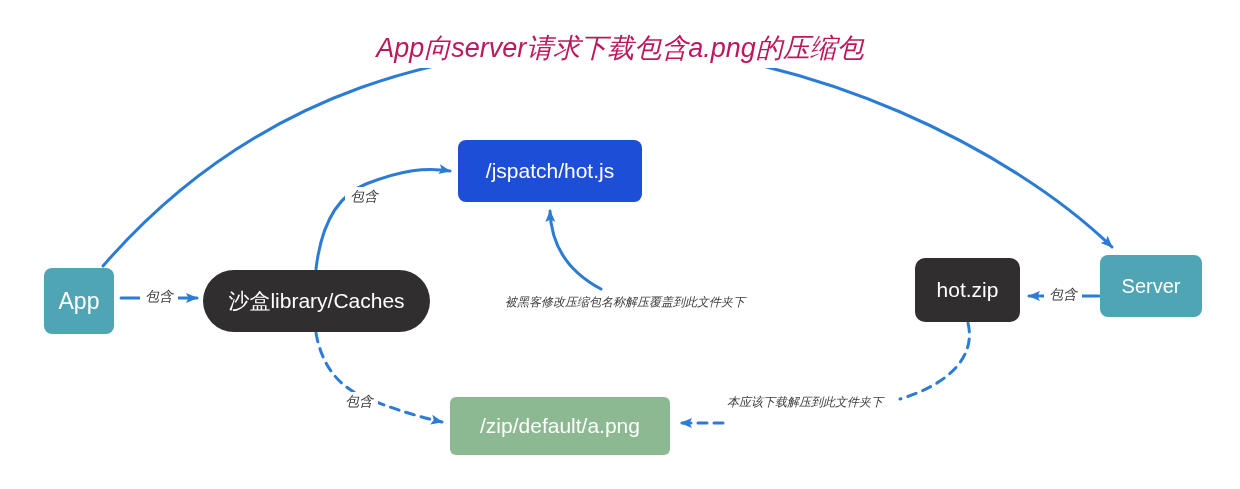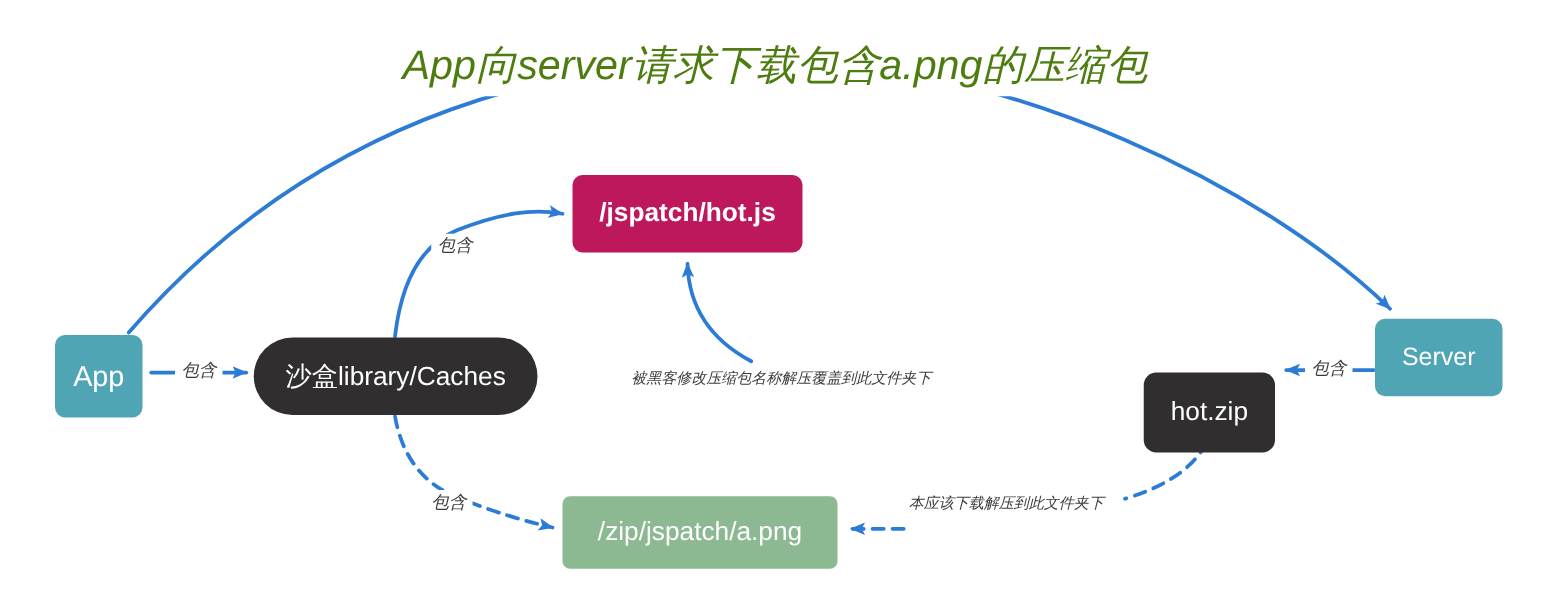--- a/index.html
+++ b/index.html
@@ -22,43 +22,43 @@
     align-items: center;
     justify-content: center;
     color: #ffffff;
     border-radius: 8px;
     font-size: 21px;
     white-space: nowrap;
     box-sizing: border-box;
   }
   .node.teal  { background: #4FA5B4; }
   .node.dark  { background: #302E2F; }
-  .node.red   { background: #be185d; font-weight: bold; }
+  .node.red   { background: #1d4ed8; }
   .node.green { background: #8DB992; }
 
   #node-app     { left: 44px;  top: 268px; width: 70px;  height: 66px; font-size: 23px; }
   #node-sandbox { left: 203px; top: 270px; width: 227px; height: 62px; border-radius: 31px; }
   #node-jspatch { left: 458px; top: 140px; width: 184px; height: 62px; }
   #node-zip     { left: 450px; top: 397px; width: 220px; height: 58px; border-radius: 6px; }
-  #node-hotzip  { left: 915px; top: 258px; width: 105px; height: 64px; border-radius: 10px; margin-top: 40px; }
+  #node-hotzip  { left: 915px; top: 258px; width: 105px; height: 64px; border-radius: 10px; }
   #node-server  { left: 1100px; top: 255px; width: 102px; height: 62px; font-size: 20px; text-align: center; }
 
   .title-row {
     position: absolute;
     left: 0; top: 28px; width: 1240px;
     text-align: center;
   }
   .title-row span {
     display: inline-block;
     background: #ffffff;
     padding: 2px 8px;
-    font-size: 33px;
+    font-size: 27px;
     font-style: italic;
     font-weight: 500;
-    color: #4d7c0f;
+    color: #be185d;
     white-space: nowrap;
   }
   .edge-label {
     position: absolute;
     transform: translate(-50%, -50%);
     background: #ffffff;
     padding: 1px 5px;
     font-size: 14px;
     font-style: italic;
     color: #3B3B3B;
@@ -115,21 +115,21 @@
   <div class="node teal" id="node-app">
     <span>App</span>
   </div>
   <div class="node dark" id="node-sandbox">
     <span>沙盒library/Caches</span>
   </div>
   <div class="node red" id="node-jspatch">
     <span>/jspatch/hot.js</span>
   </div>
   <div class="node green" id="node-zip">
-    <span>/zip/jspatch/a.png</span>
+    <span>/zip/default/a.png</span>
   </div>
   <div class="node dark" id="node-hotzip">
     <span>hot.zip</span>
   </div>
   <div class="node teal" id="node-server">
     <span>Server</span>
   </div>
 
   <div class="edge-label" id="label-app-sandbox">包含</div>
   <div class="edge-label" id="label-sandbox-jspatch">包含</div>

